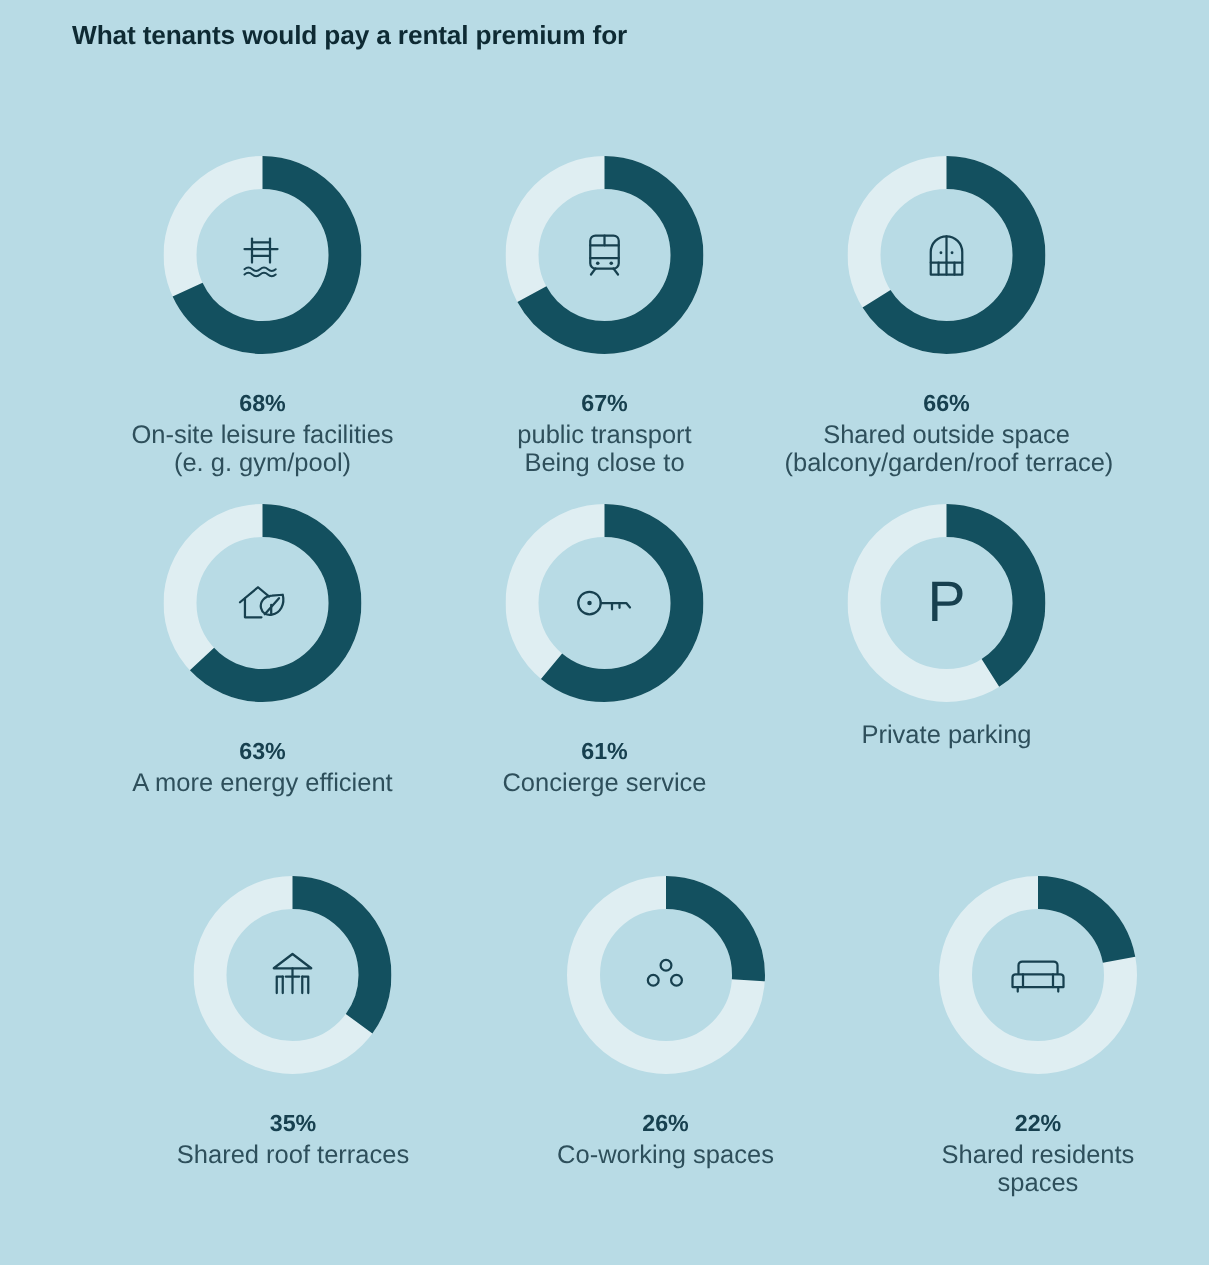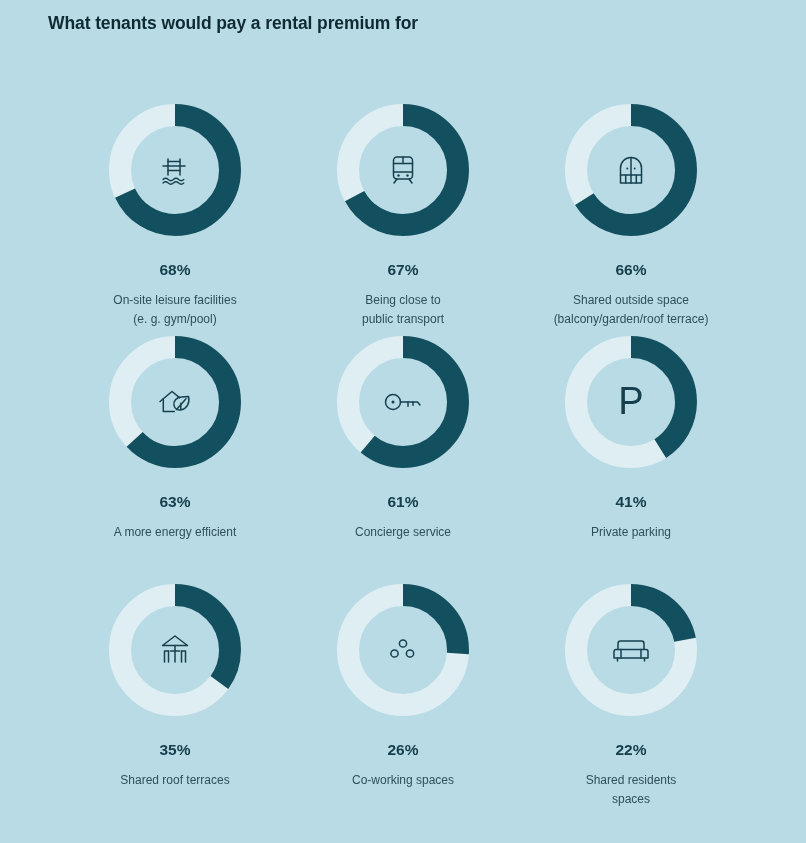--- a/index.html
+++ b/index.html
@@ -36,21 +36,21 @@
     left: 0;
     top: 104px;
     width: 806px;
   }
   .row {
     display: flex;
     width: 806px;
   }
   .row-1 { height: 232px; }
   .row-2 { height: 248px; }
-  .row-3 { height: 240px; }
+  .row-3 { height: 240px; justify-content: space-between; }
   .cell {
     width: 228px;
     position: relative;
   }
   .cell-spacer-left { width: 61px; flex: none; }
   .donut-wrap {
     position: relative;
     width: 132px;
     height: 132px;
     margin: 0 auto;
@@ -79,24 +79,24 @@
   }
   .pct {
     font-size: 15.5px;
     font-weight: bold;
     color: #17404f;
     line-height: 19px;
     letter-spacing: 0px;
     margin-top: 24px;
   }
   .caption {
-    font-size: 12px;
+    font-size: 17px;
     color: #2e4f5b;
     line-height: 18.5px;
-    margin-top: 12px;
+    margin-top: 2px;
     padding: 0 6px;
   }
   .caption .ln {
     display: block;
     white-space: nowrap;
   }
 </style>
 </head>
 <body style="background: rgb(184, 219, 229);">
 
@@ -151,22 +151,22 @@
               <circle cx="14.5" cy="24.5" r="1.2" fill="#17404f" stroke="none"></circle>
               <circle cx="23.5" cy="24.5" r="1.2" fill="#17404f" stroke="none"></circle>
               <line x1="13" y1="28" x2="10" y2="32"></line>
               <line x1="25" y1="28" x2="28" y2="32"></line>
             </svg>
           </div>
         </div>
         <div class="cell-text">
           <div class="pct">67%</div>
           <div class="caption">
+            <span class="ln">public transport</span>
             <span class="ln">Being close to</span>
-            <span class="ln">public transport</span>
           </div>
         </div>
       </div>
 
       <div class="cell">
         <div class="donut-wrap">
           <svg class="donut-svg" viewBox="0 0 132 132">
             <circle class="arc-track" cx="66" cy="66" r="55" fill="none" stroke="#dfeef2" stroke-width="22"></circle>
             <circle class="arc-value" cx="66" cy="66" r="55" fill="none" stroke="#13505f" stroke-width="22" transform="rotate(-90 66 66)" stroke-dasharray="228.079626650619 117.49556524425827" stroke-dashoffset="0"></circle>
           </svg>
@@ -250,21 +250,20 @@
             <circle class="arc-track" cx="66" cy="66" r="55" fill="none" stroke="#dfeef2" stroke-width="22"></circle>
             <circle class="arc-value" cx="66" cy="66" r="55" fill="none" stroke="#13505f" stroke-width="22" transform="rotate(-90 66 66)" stroke-dasharray="141.68582867689966 203.8893632179776" stroke-dashoffset="0"></circle>
           </svg>
           <div class="donut-icon">
             <svg width="40" height="48" viewBox="0 0 40 48">
               <text x="20" y="36" text-anchor="middle" font-family="'Liberation Sans', sans-serif" font-size="38" font-weight="300" fill="#17404f">P</text>
             </svg>
           </div>
         </div>
         <div class="cell-text">
-          <div class="pct">41%</div>
           <div class="caption">
             <span class="ln">Private parking</span>
           </div>
         </div>
       </div>
     </div>
 
     <div class="row row-3">
       <div class="cell-spacer-left"></div>
 

